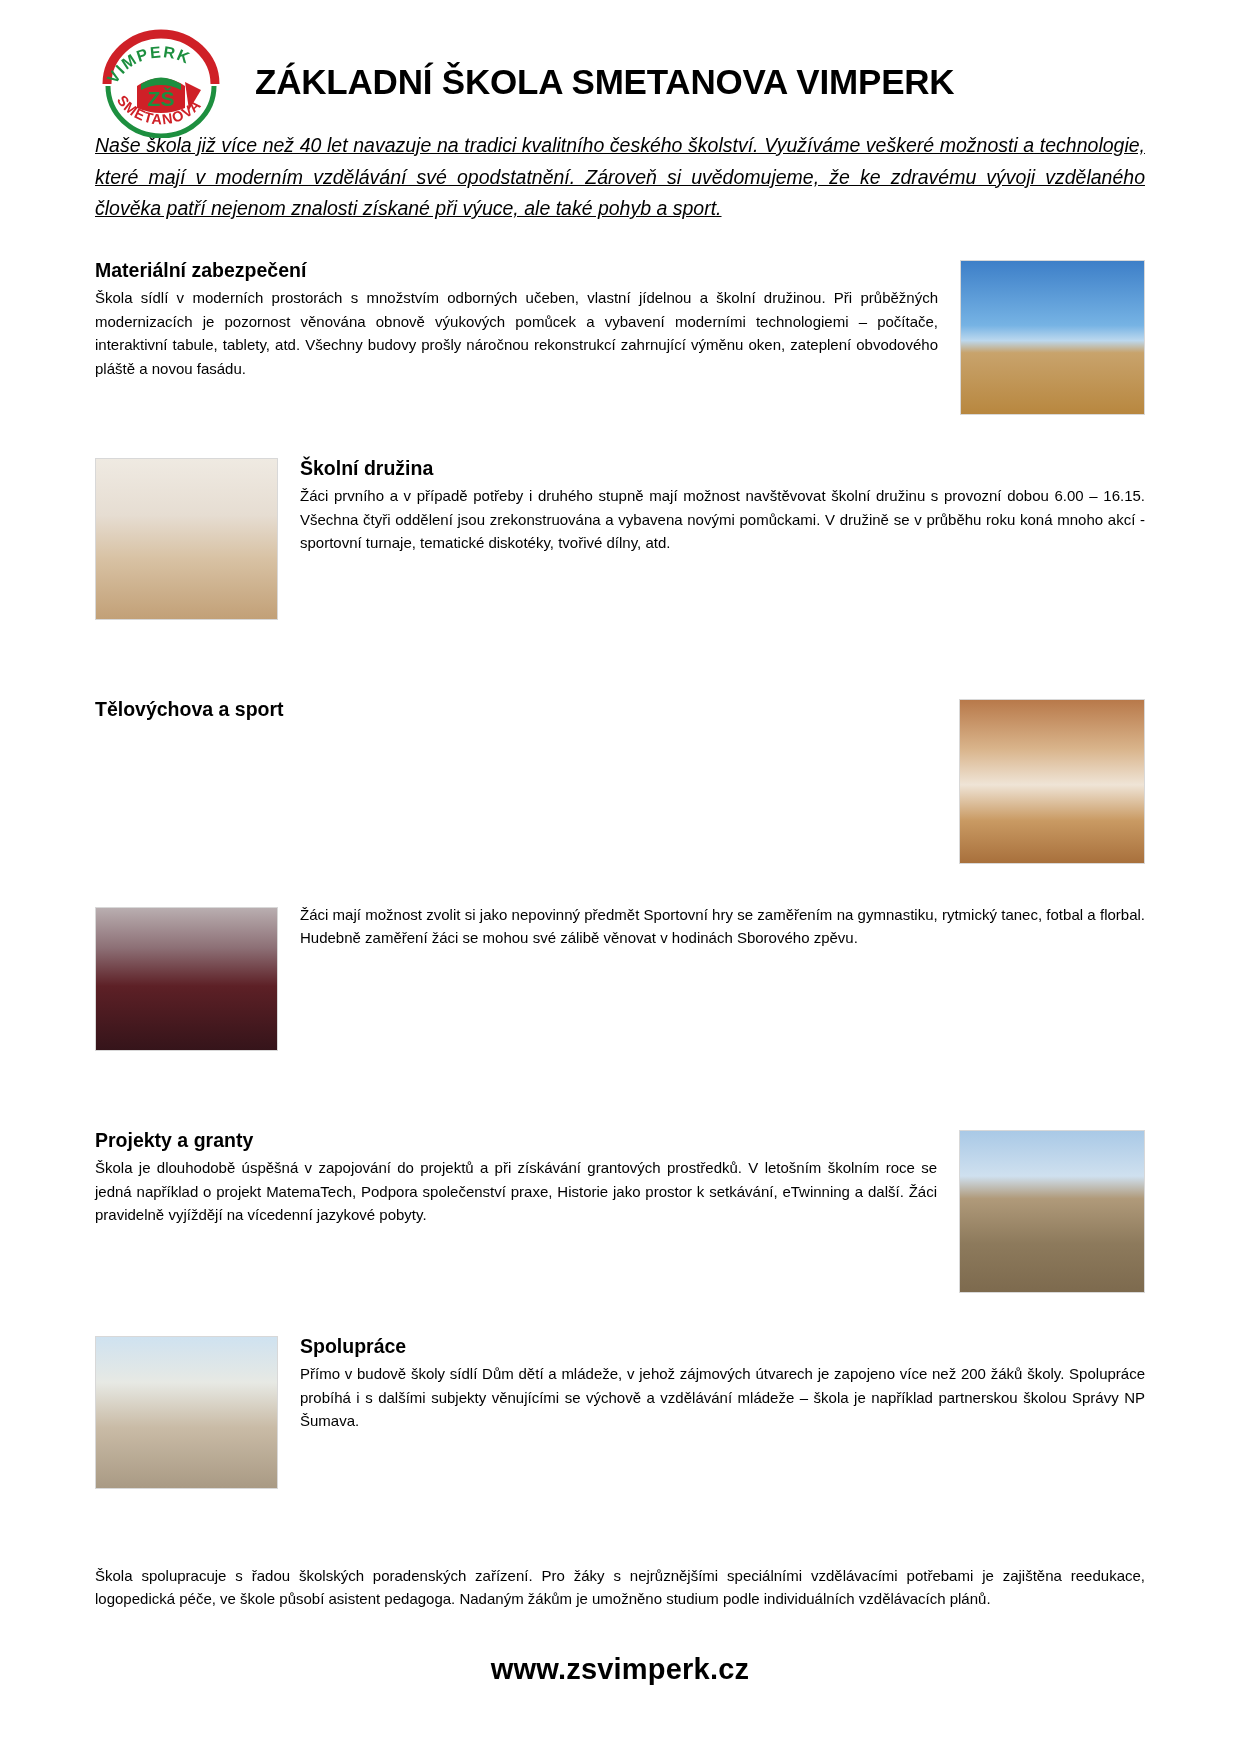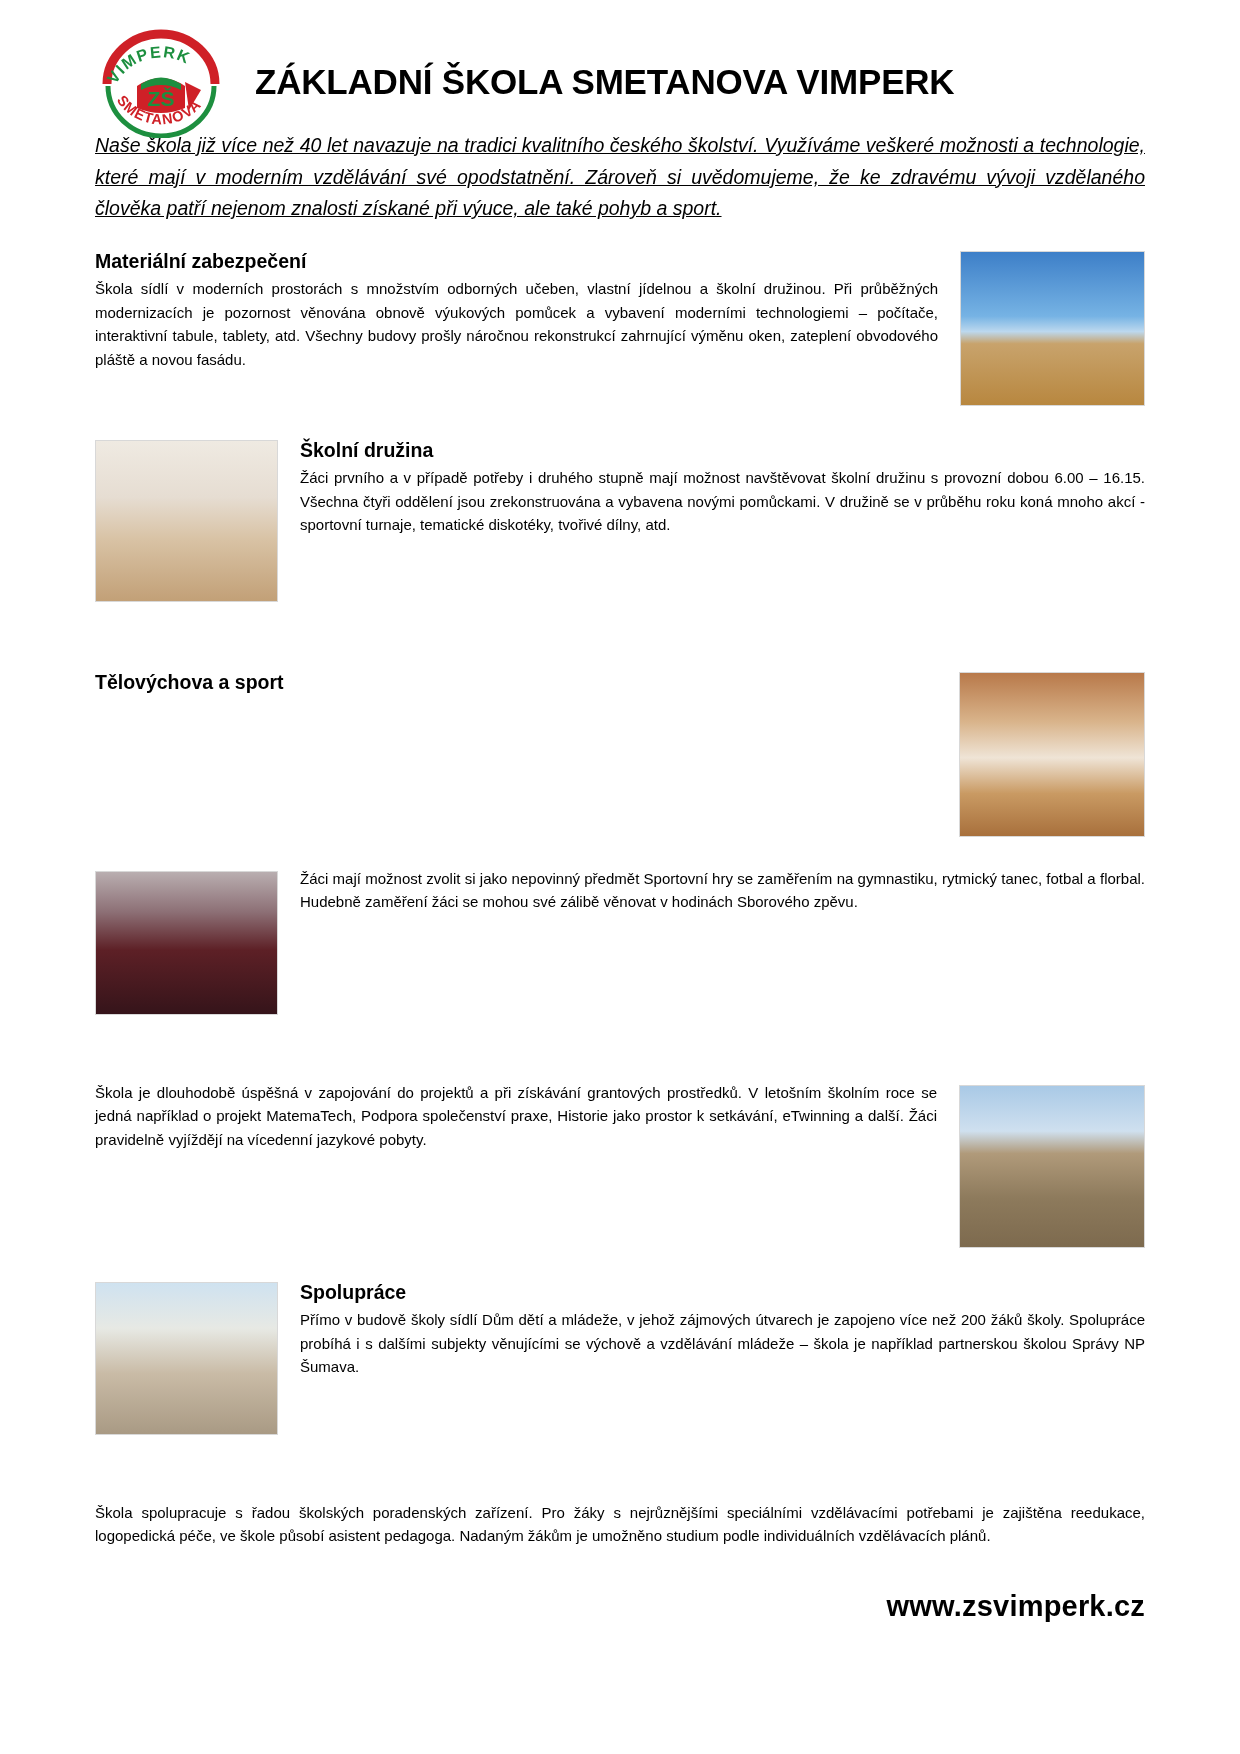--- a/index.html
+++ b/index.html
@@ -52,21 +52,21 @@
   .intro {
     margin-top: 18px;
     font-style: italic;
     font-size: 19.5px;
     line-height: 1.62;
     text-align: justify;
     text-decoration: underline;
   }
 
   
-  .section { margin-top: 22px; }
+  .section { margin-top: 31px; }
   .section-head {
     font-weight: bold;
     font-size: 19.5px;
     line-height: 1.5;
     margin-bottom: 1px;
   }
   .section-body {
     font-size: 15px;
     line-height: 1.58;
     text-align: justify;
@@ -87,21 +87,21 @@
   .photo {
     display: block;
     border: 1px solid #d8d8d8;
     box-sizing: border-box;
     position: relative;
     overflow: hidden;
   }
 
   
   .footer {
-    text-align: right;
+    text-align: center;
     font-weight: bold;
     font-size: 29px;
     margin-top: 42px;
     letter-spacing: 0.2px;
   }
 
   .spacer-lg { height: 36px; }
 
   
   .ph-school   { background: linear-gradient(#3d7fc8 0%, #76b3e4 42%, #bcd8ee 52%, #c8a36c 60%, #b8873f 100%); }
@@ -182,20 +182,21 @@
     </div>
     <div class="section-body">Žáci mají možnost zvolit si jako nepovinný předmět Sportovní hry se zaměřením na gymnastiku, rytmický tanec, fotbal a florbal. Hudebně zaměření žáci se mohou své zálibě věnovat v hodinách Sborového zpěvu.</div>
   </div>
 
   <div class="spacer-lg"></div>
 
   <div class="section clearfix">
     <div class="img-right">
       <span class="photo ph-castle" style="width:186px;height:163px;"></span>
     </div>
+    <div class="section-head">Projekty a granty</div>
     <div class="section-body">Škola je dlouhodobě úspěšná v zapojování do projektů a při získávání grantových prostředků. V letošním školním roce se jedná například o projekt MatemaTech, Podpora společenství praxe, Historie jako prostor k setkávání, eTwinning a další. Žáci pravidelně vyjíždějí na vícedenní jazykové pobyty.</div>
   </div>
 
   <div class="section clearfix">
     <div class="img-left">
       <span class="photo ph-spolu" style="width:183px;height:153px;"></span>
     </div>
     <div class="section-head">Spolupráce</div>
     <div class="section-body">Přímo v budově školy sídlí Dům dětí a mládeže, v jehož zájmových útvarech je zapojeno více než 200 žáků školy. Spolupráce probíhá i s dalšími subjekty věnujícími se výchově a vzdělávání mládeže – škola je například partnerskou školou Správy NP Šumava.</div>
   </div>

